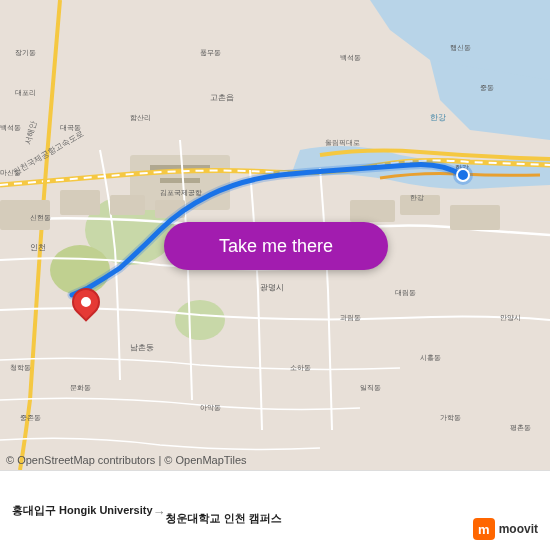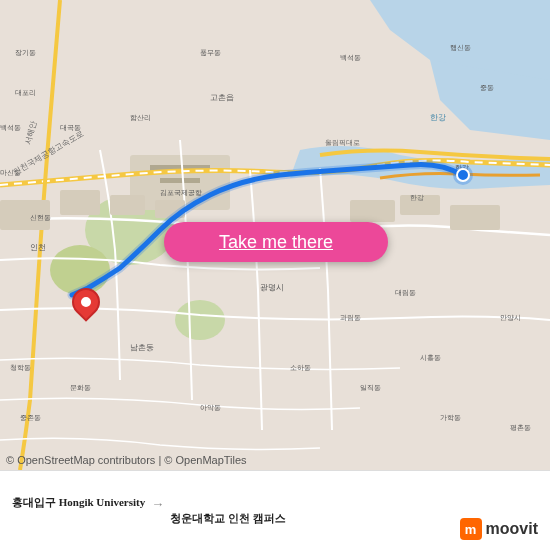--- a/index.html
+++ b/index.html
@@ -20,34 +20,33 @@
       position: absolute;
       top: 0; left: 0;
     }
 
     
     .take-me-there-btn {
       position: absolute;
       top: 222px;
       left: 164px;
       width: 224px;
-      height: 40px;
-      background-color: #ec4899;
+      height: 48px;
+      background-color: #a21caf;
       color: white;
       border: none;
       border-radius: 24px;
       font-size: 18px;
       font-weight: 500;
       cursor: pointer;
       display: flex;
       align-items: center;
       justify-content: center;
       box-shadow: 0 2px 8px rgba(0,0,0,0.3);
       z-index: 10;
-      text-decoration: underline;
     }
 
     
     .dest-marker {
       position: absolute;
       left: 72px;
       top: 288px;
       z-index: 10;
       width: 28px;
       height: 36px;
@@ -110,25 +109,23 @@
       background-color: #fff;
       display: flex;
       flex-direction: column;
       justify-content: center;
       padding: 8px 12px;
       border-top: 1px solid #ddd;
     }
 
     .route-info {
       display: flex;
-      align-items: flex-start;
-      gap: 6px;
+      align-items: center;
       font-size: 11px;
       color: #555;
-      font-family: Liberation Serif, serif;
     }
 
     .route-from {
       font-weight: 600;
       color: #222;
     }
 
     .route-arrow {
       color: #888;
       font-size: 13px;
@@ -143,21 +140,21 @@
     .moovit-logo {
       position: absolute;
       bottom: 10px;
       right: 12px;
       display: flex;
       align-items: center;
       gap: 4px;
     }
 
     .moovit-text {
-      font-size: 16px;
+      font-size: 12px;
       font-weight: 700;
       color: #333;
     }
 
     .moovit-icon {
       width: 22px;
       height: 22px;
       background: #f60;
       border-radius: 4px;
       display: flex;

